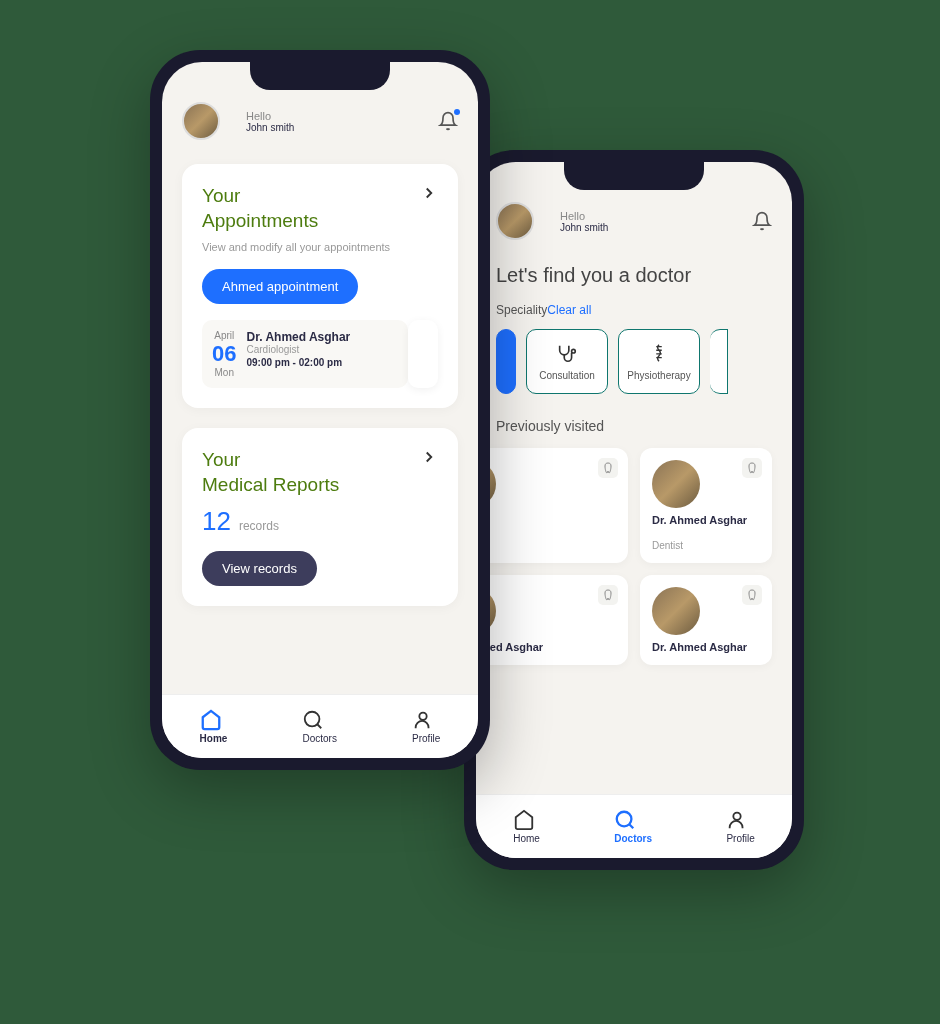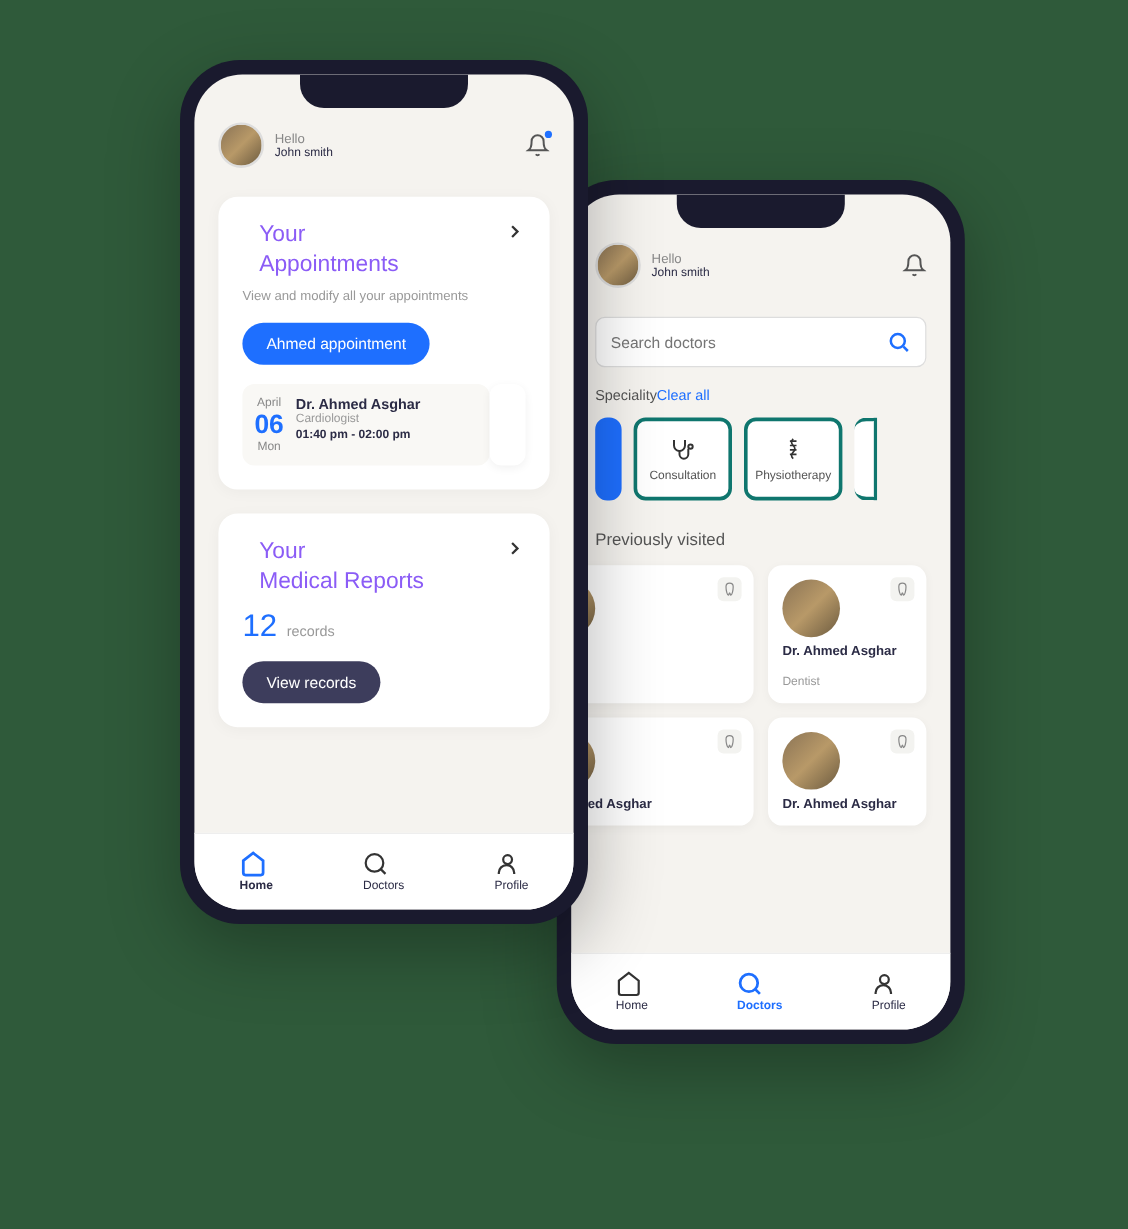--- a/index.html
+++ b/index.html
@@ -37,21 +37,21 @@
   width: 140px;
   height: 28px;
   background: #1a1a2e;
   border-radius: 0 0 20px 20px;
   z-index: 10;
 }
 .content { padding: 40px 20px 70px; height: 100%; overflow: hidden; }
 .header {
   display: flex;
   align-items: center;
-  gap: 9px;
+  gap: 26px;
   margin-bottom: 24px;
 }
 .avatar {
   width: 38px;
   height: 38px;
   border-radius: 50%;
   background: linear-gradient(135deg, #8a7355 0%, #b89968 50%, #6b5a3f 100%);
   border: 2px solid #ddd;
   flex-shrink: 0;
 }
@@ -80,21 +80,21 @@
   padding: 20px;
   margin-bottom: 20px;
   box-shadow: 0 2px 12px rgba(0,0,0,0.04);
 }
 .card-head {
   display: flex;
   justify-content: space-between;
   align-items: flex-start;
   margin-bottom: 8px;
 }
-.card-title { font-size: 19px; font-weight: 500; color: #8b5cf6; line-height: 1.3; margin-left: 14px; }
+.card-title { font-size: 19px; font-weight: 500; color: #4d7c0f; line-height: 1.3; }
 .card-sub { font-size: 11px; color: #999; margin-bottom: 16px; }
 .btn-primary {
   background: #1e6fff;
   color: #fff;
   border: none;
   padding: 10px 20px;
   border-radius: 20px;
   font-size: 13px;
   font-weight: 500;
   cursor: pointer;
@@ -173,21 +173,21 @@
 .filter-row {
   display: flex;
   justify-content: flex-start;
   align-items: center;
   margin-bottom: 12px;
 }
 .clear-all { font-size: 12px; color: #1e6fff; cursor: pointer; }
 .chips { display: flex; gap: 10px; margin-bottom: 24px; }
 .chip {
   background: #fff;
-  border: 3px solid #0f766e;
+  border: 1px solid #0f766e;
   border-radius: 10px;
   padding: 12px 8px;
   display: flex;
   flex-direction: column;
   align-items: center;
   gap: 6px;
   width: 82px;
   cursor: pointer;
 }
 .chip-blue { background: #1e6fff; border-color: #1e6fff; width: 20px; }
@@ -232,28 +232,22 @@
           <div class="greet-name">John smith</div>
         </div>
         <div class="bell-wrap">
           <svg width="20" height="20" viewBox="0 0 24 24" fill="none" stroke="#555" stroke-width="2">
               <path d="M18 8A6 6 0 0 0 6 8c0 7-3 9-3 9h18s-3-2-3-9"></path>
               <path d="M13.73 21a2 2 0 0 1-3.46 0"></path>
             </svg>
         </div>
       </div>
 
-
-      <div class="search-wrap">
-        <input class="search-input" placeholder="Search doctors" style="">
-        <svg width="20" height="20" viewBox="0 0 24 24" fill="none" stroke="#1e6fff" stroke-width="2.5">
-            <circle cx="11" cy="11" r="7"></circle>
-            <line x1="21" y1="21" x2="16.65" y2="16.65"></line>
-          </svg>
-      </div>
+      <div class="section-title">Let's find you a doctor</div>
+
 
       <div class="filter-row">
         <span style="font-size:12px;color:#555;">Speciality</span>
         <span class="clear-all">Clear all</span>
       </div>
 
       <div class="chips">
         <div class="chip chip-blue"></div>
         <div class="chip">
           <svg width="22" height="22" viewBox="0 0 24 24" fill="none" stroke="#333" stroke-width="1.8">
@@ -374,21 +368,21 @@
         <div class="appt-row">
           <div class="appt-card">
             <div class="date-col">
               <div class="date-month">April</div>
               <div class="date-day">06</div>
               <div class="date-dow">Mon</div>
             </div>
             <div class="appt-info">
               <div class="appt-doc">Dr. Ahmed Asghar</div>
               <div class="appt-spec">Cardiologist</div>
-              <div class="appt-time">01:40 pm - 02:00 pm</div>
+              <div class="appt-time">09:00 pm - 02:00 pm</div>
             </div>
           </div>
           <div class="appt-card-peek"></div>
         </div>
       </div>
 
       <div class="card">
         <div class="card-head">
           <div class="card-title" style="white-space:pre-line;">Your
 Medical Reports</div>

